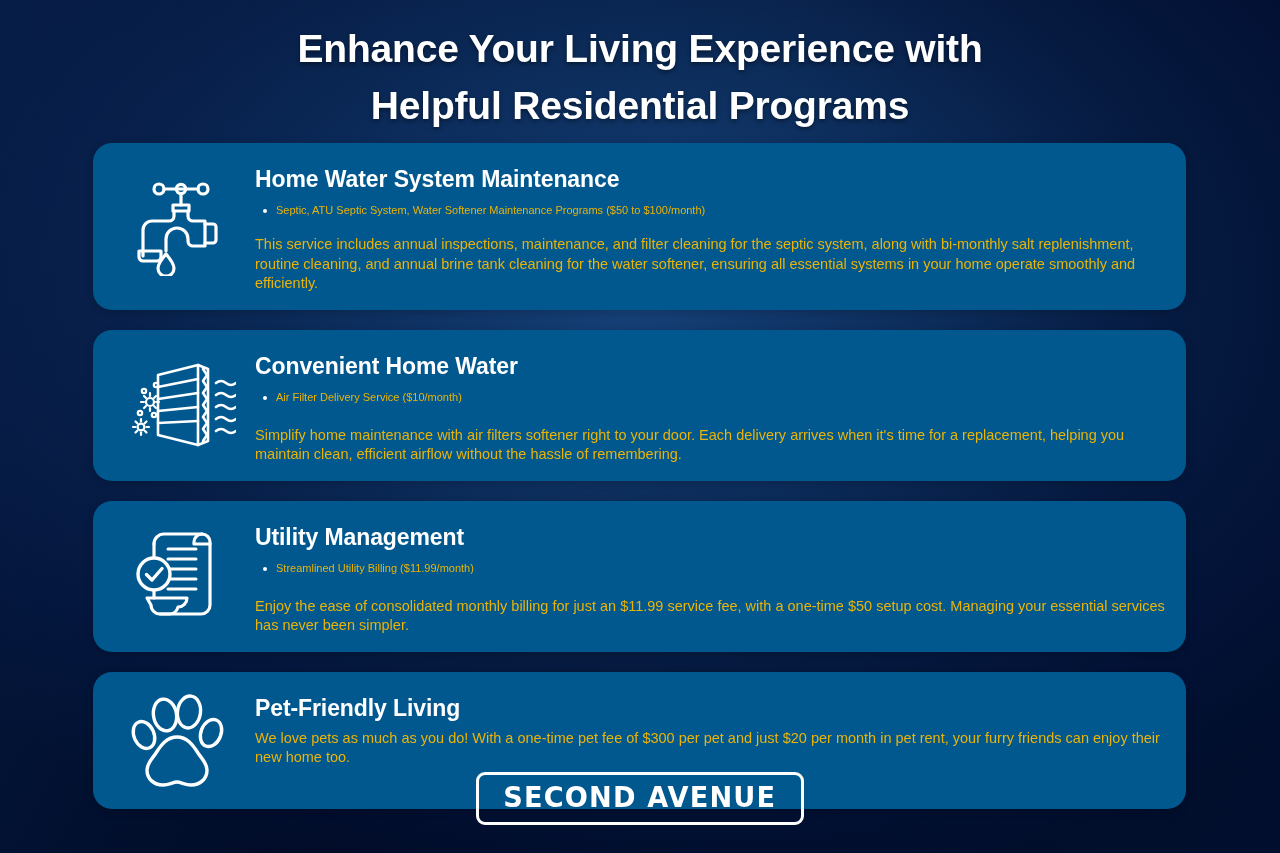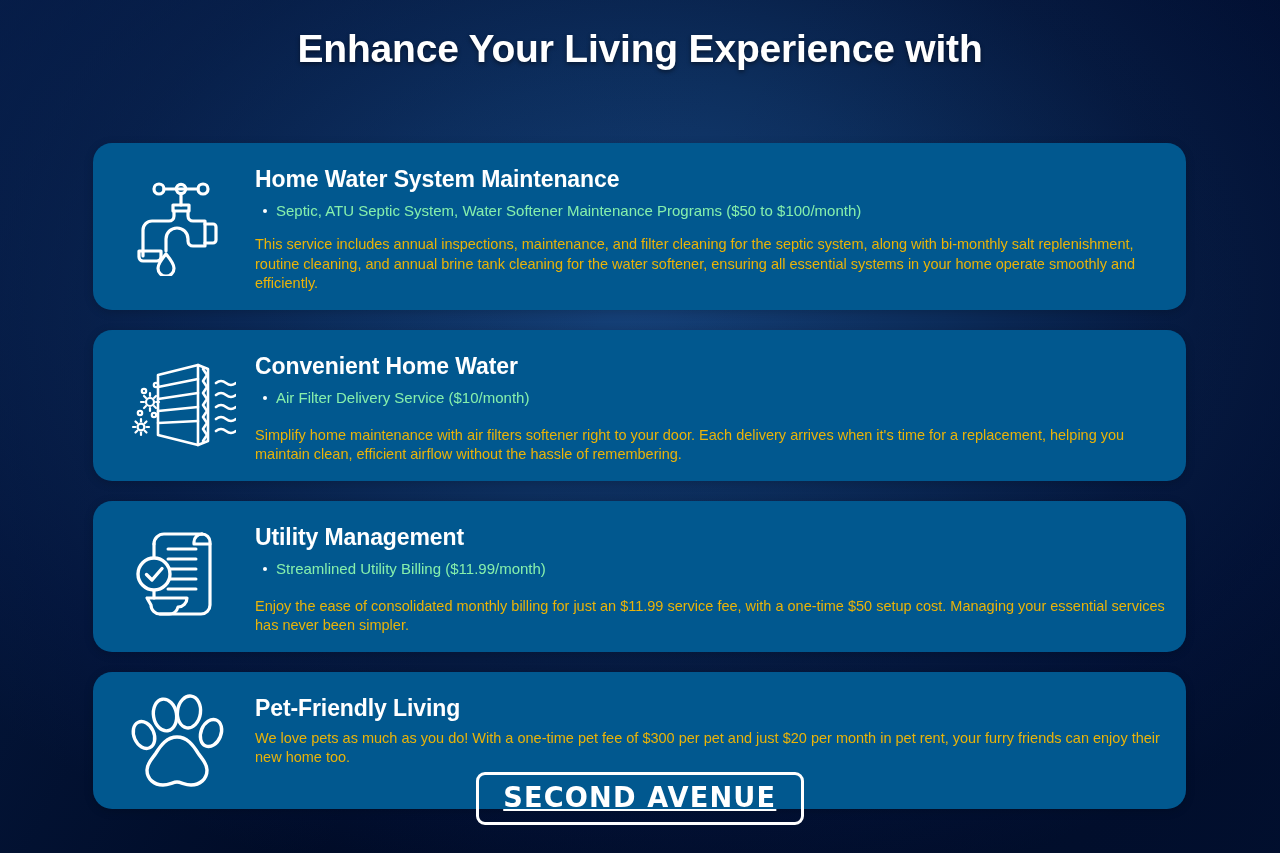--- a/index.html
+++ b/index.html
@@ -97,23 +97,23 @@
   }
 
   .card-bullets {
     list-style: none;
     margin: 0 0 14px 0;
     padding: 0;
   }
   .card-bullets li {
     position: relative;
     padding-left: 21px;
-    font-size: 15px;
+    font-size: 11px;
     line-height: 21px;
-    color: #86efac;
+    color: #eab308;
   }
   .card-bullets li::before {
     content: "";
     position: absolute;
     left: 8px;
     top: 9px;
     width: 4px;
     height: 4px;
     border-radius: 50%;
     background: #ffffff;
@@ -142,21 +142,20 @@
     top: 772px;
     width: 1280px;
     display: flex;
     justify-content: center;
   }
   .logo {
     border: 3px solid #ffffff;
     border-radius: 9px;
     padding: 8px 20px 9px 20px;
     display: inline-block;
-    text-decoration: underline;
   }
   .logo-text {
     font-family: "DejaVu Sans", sans-serif;
     font-size: 28px;
     font-weight: bold;
     letter-spacing: 1.2px;
     line-height: 30px;
     color: #ffffff;
     transform: scaleX(0.97);
     transform-origin: center;
@@ -166,20 +165,21 @@
 </head>
 <body>
 
 <div class="page">
 
   <div class="bg-sheen"></div>
 
   <div class="header">
     <h1>
       <span class="title-line">Enhance Your Living Experience with</span>
+      <span class="title-line">Helpful Residential Programs</span>
     </h1>
   </div>
 
   <div class="cards">
 
     <div class="card card-1">
       <div class="card-icon">
         <svg width="104" height="100" viewBox="0 0 104 100" fill="none" stroke="#ffffff" stroke-width="3.2" stroke-linecap="round" stroke-linejoin="round">
 
           <line x1="36" y1="13" x2="70" y2="13"></line>

